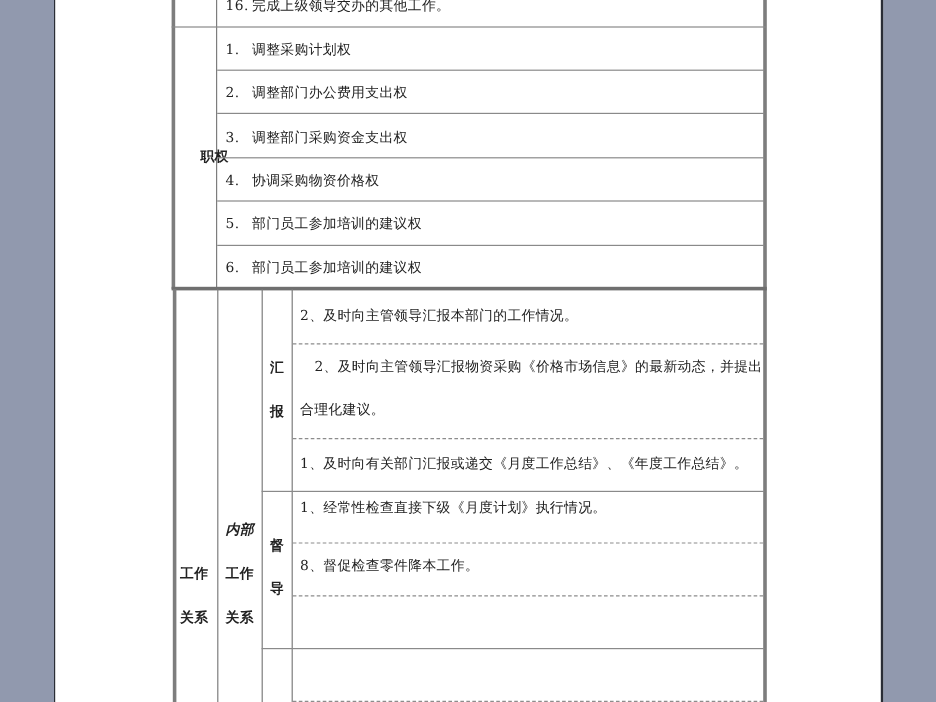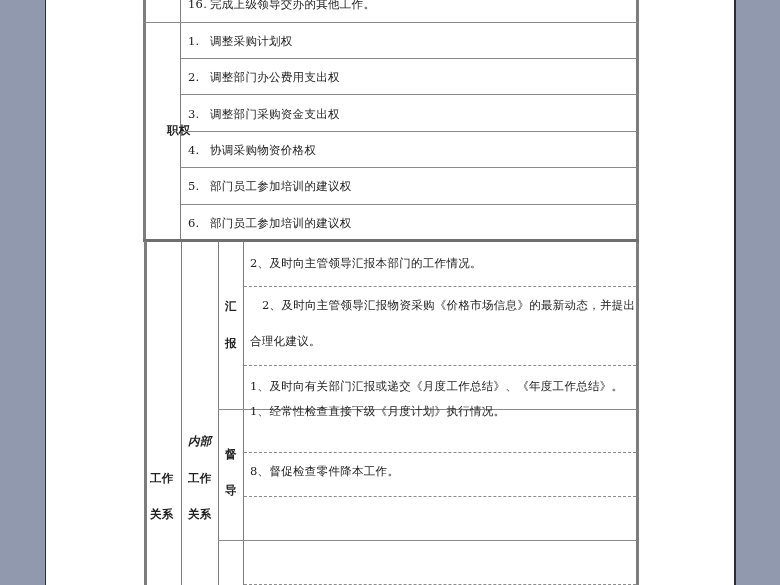--- a/index.html
+++ b/index.html
@@ -91,19 +91,19 @@
 <div class="txt" style="left:250px;top:298px;margin-left:12px;">2、及时向主管领导汇报物资采购《价格市场信息》的最新动态，并提出</div>
 <div class="txt" style="left:250px;top:334px;">合理化建议。</div>
 <div class="dline" style="left:244px;top:365px;width:392px;"></div>
 <div class="txt" style="left:250px;top:379px;">1、及时向有关部门汇报或递交《月度工作总结》、《年度工作总结》。</div>
 
 <div class="hline" style="left:218px;top:409px;width:419px;"></div>
 
 <div class="txt bold" style="left:225px;top:447px;">督</div>
 <div class="txt bold" style="left:225px;top:483px;">导</div>
 
-<div class="txt" style="left:250px;top:404px;text-align:center;">1、经常性检查直接下级《月度计划》执行情况。</div>
+<div class="txt" style="left:250px;top:416px;text-align:center;">1、经常性检查直接下级《月度计划》执行情况。</div>
 <div class="dline" style="left:244px;top:452px;width:392px;"></div>
 <div class="txt" style="left:250px;top:464px;">8、督促检查零件降本工作。</div>
 <div class="dline" style="left:244px;top:496px;width:392px;"></div>
 
 <div class="hline" style="left:218px;top:540px;width:419px;"></div>
 <div class="dline" style="left:244px;top:584px;width:392px;"></div>
 
 </body></html>

